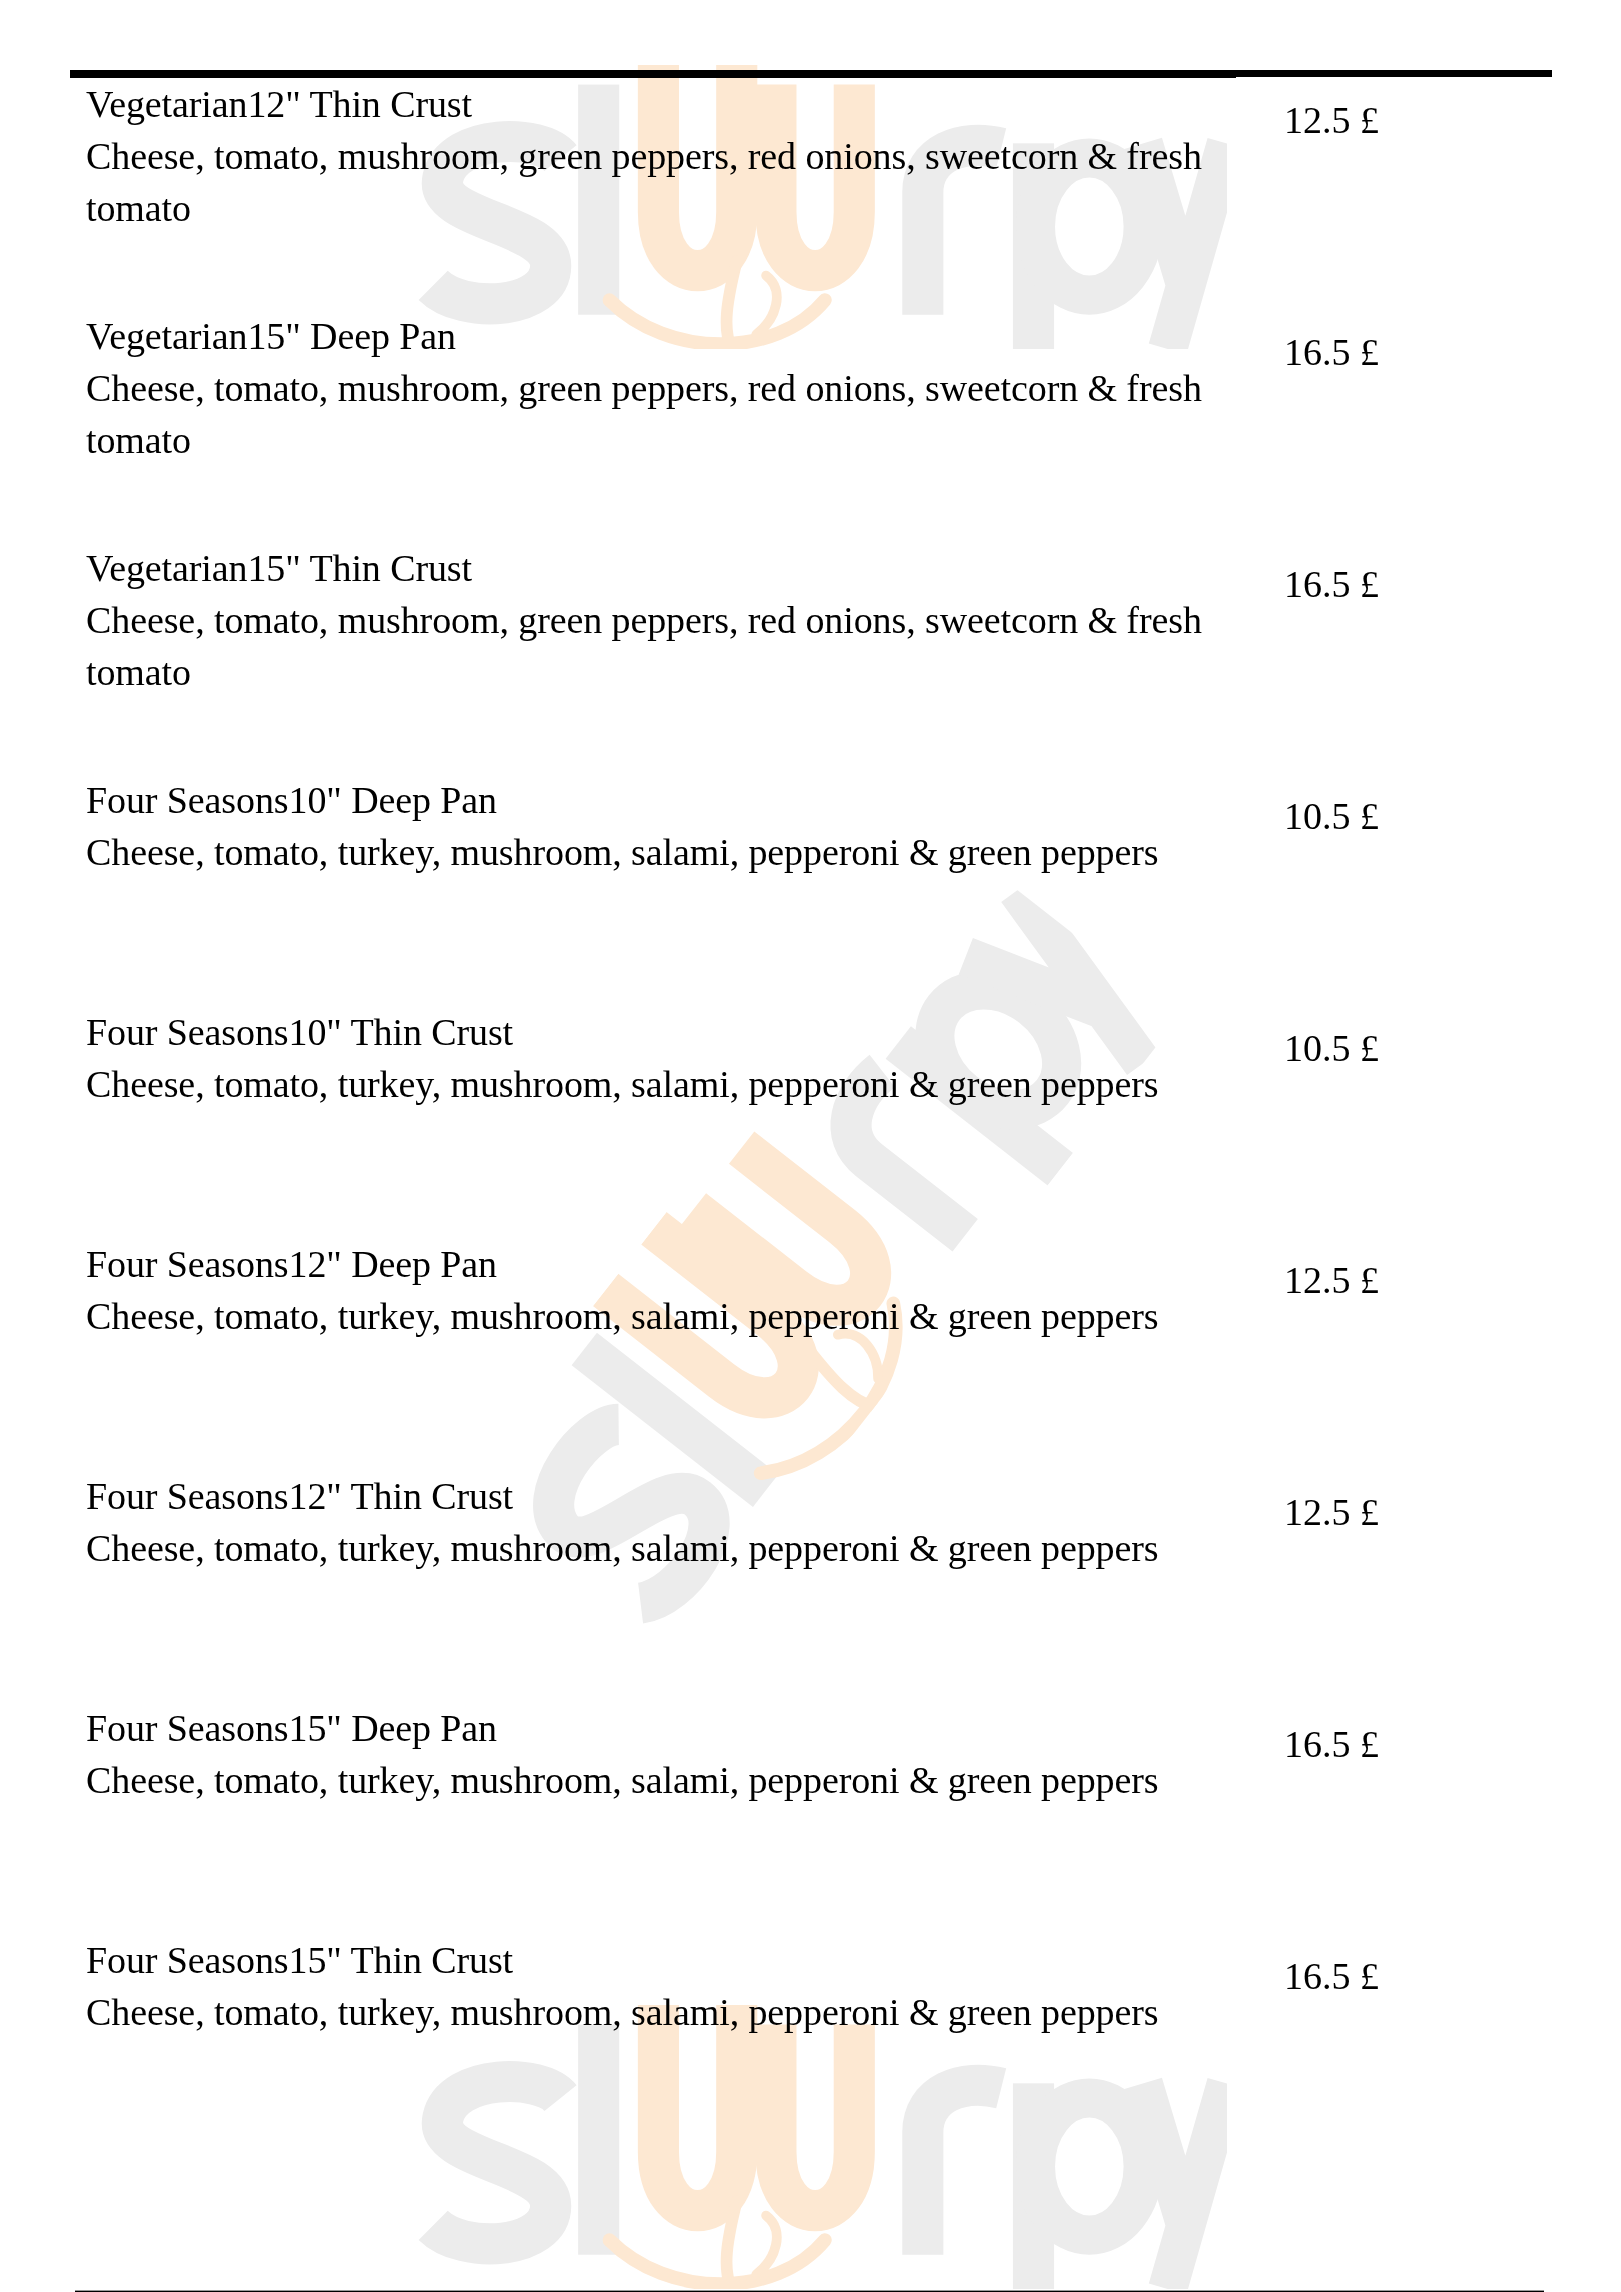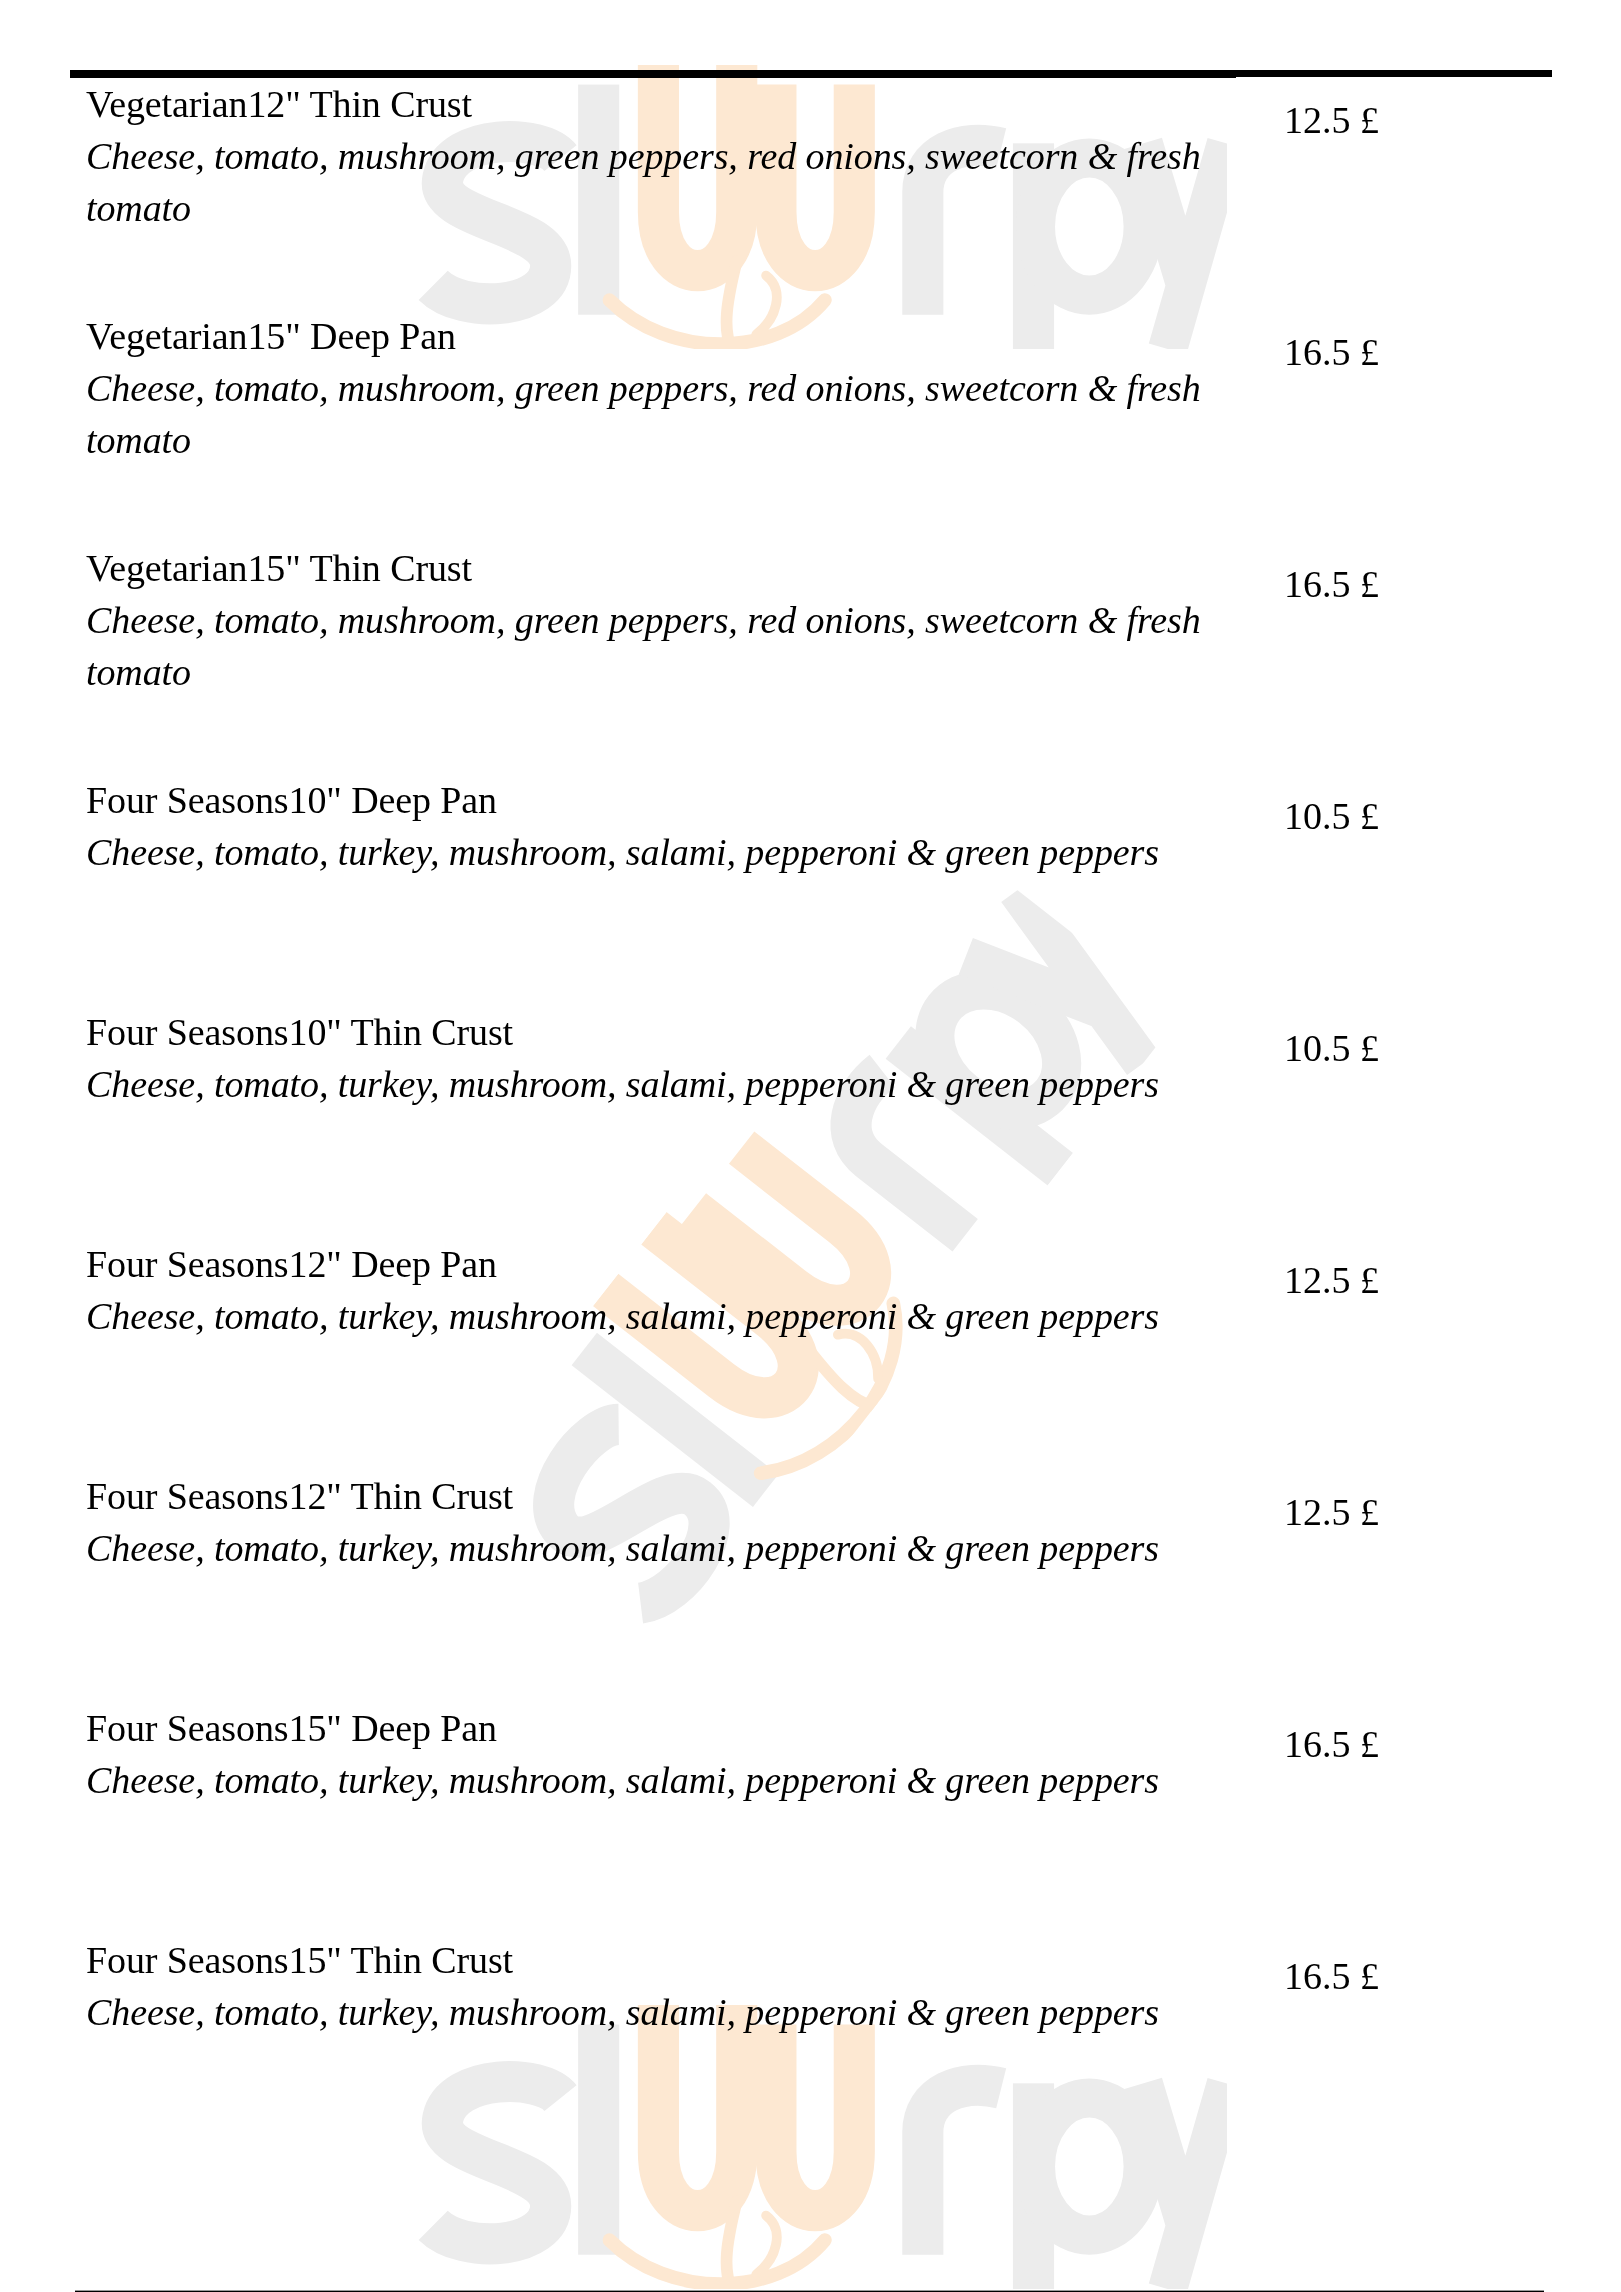--- a/index.html
+++ b/index.html
@@ -77,21 +77,20 @@
       font-size: 38px;
       line-height: 52px;
       letter-spacing: -0.1px;
     }
     .item-name, .item-desc {
       display: block;
       white-space: normal;
     }
     .item-desc {
       width: 1147px;
-      font-style: italic;
     }
     .item-price {
       position: absolute;
       left: 1284px;
       top: 16px;
       font-size: 38px;
       line-height: 52px;
       white-space: nowrap;
     }
   </style>

